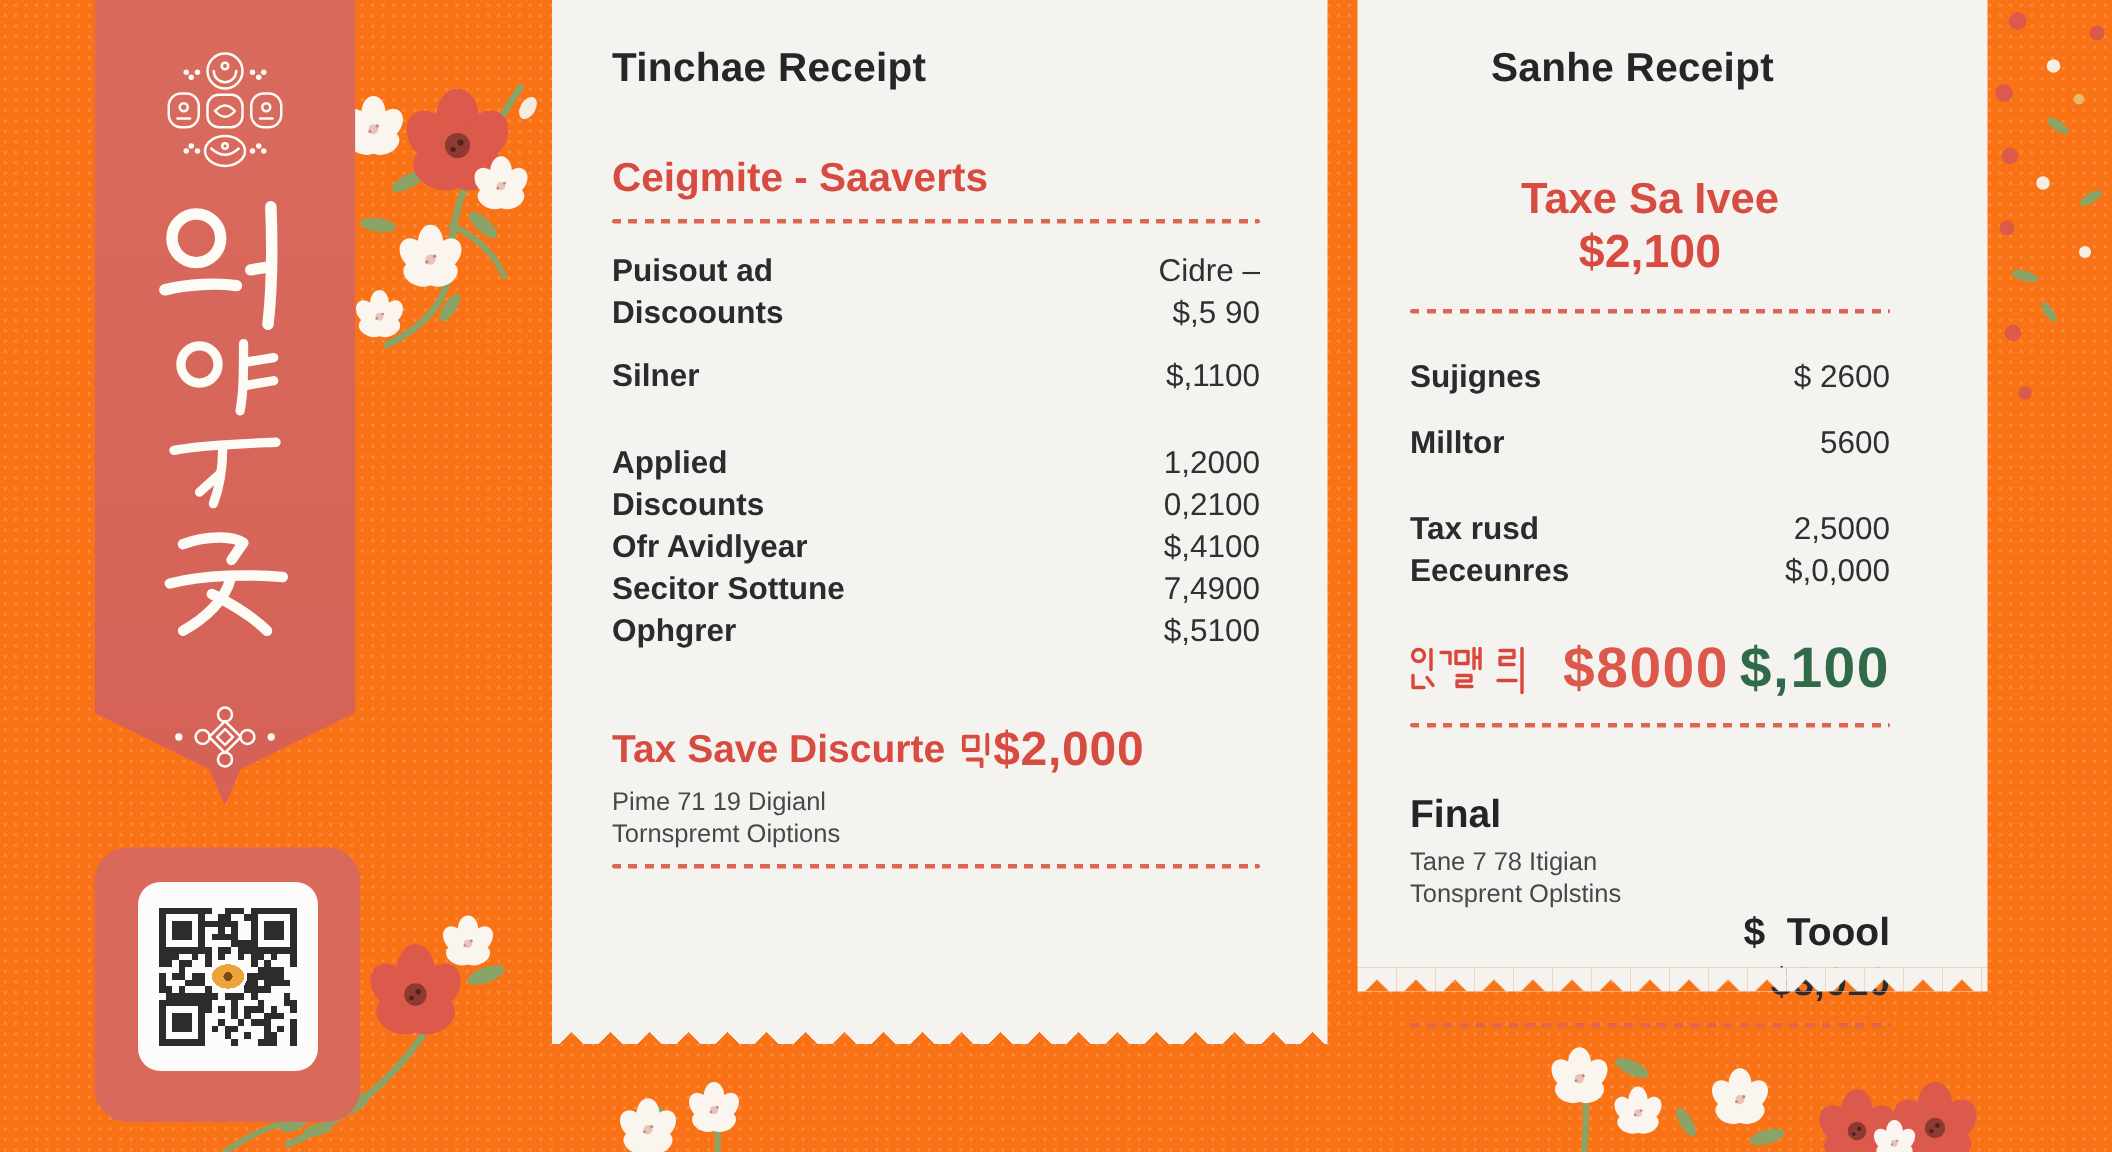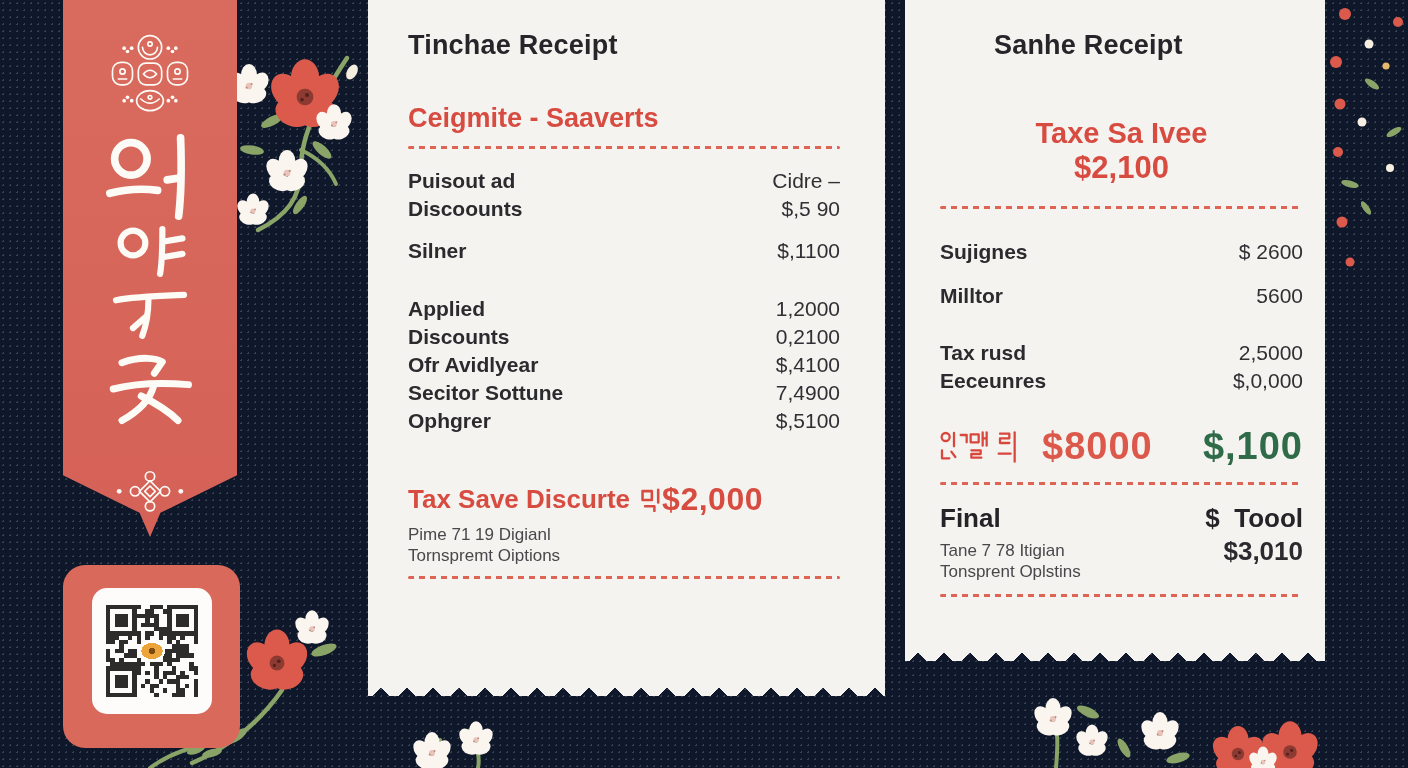--- a/index.html
+++ b/index.html
@@ -1,32 +1,32 @@
 <!DOCTYPE html>
 <html><head>
 <meta charset="utf-8">
 <style>
   html,body{margin:0;padding:0;}
-  .canvas{position:relative;width:1408px;height:768px;background:#0f172a;overflow:hidden;
+  .canvas{position:relative;width:1408px;height:768px;background:#f97316;overflow:hidden;
           font-family:"Liberation Sans","DejaVu Sans",sans-serif;color:#27262a;}
   
   .canvas::before{content:"";position:absolute;inset:0;z-index:0;
     background-image:radial-gradient(rgba(255,255,255,.18) 1px,transparent 1px);
     background-size:7px 7px;pointer-events:none;}
 
   .flowers{position:absolute;inset:0;z-index:1;pointer-events:none;}
 
   
   .receipt{position:absolute;top:0;background:#f4f3ef;z-index:2;box-sizing:border-box;}
   .receipt::after{content:"";position:absolute;top:100%;left:0;right:0;height:16px;
     background-image:linear-gradient(135deg,#f4f3ef 50%,transparent 50%),
                      linear-gradient(-135deg,#f4f3ef 50%,transparent 50%);
     background-size:26px 16px;background-repeat:repeat-x;}
   .receipt-left{left:368px;width:517px;height:680px;padding:30px 45px 0 40px;}
-  .receipt-right{left:905px;width:420px;height:645px;padding:30px 22px 0 35px;}
+  .receipt-right{left:905px;width:420px;height:645px;padding:30px 65px 0 35px;}
 
   .r-title{font-size:27px;font-weight:700;letter-spacing:.2px;color:#26262a;}
   .r-title.centered{margin-left:54px;}
   .r-heading{margin-top:42px;font-size:27px;font-weight:700;color:#d84b40;}
   .dash{margin-top:12px;height:3px;border-radius:2px;
     background:repeating-linear-gradient(90deg,#de6454 0 6px,transparent 6px 11px);}
   .rows{margin-top:18px;}
   .row{display:flex;justify-content:space-between;align-items:baseline;
        font-size:21px;line-height:28px;}
   .row .lbl{font-weight:600;color:#2b2a2e;}
@@ -40,21 +40,21 @@
   .notes{margin-top:6px;font-size:17px;line-height:21px;color:#48484c;}
 
   .tax-row{margin-top:56px;display:flex;justify-content:space-between;align-items:center;flex-direction:column;}
   .tax-label{font-size:29px;font-weight:700;color:#d84b40;}
   .tax-value{font-size:31px;font-weight:700;color:#d84b40;}
   .dash2{margin-top:20px;}
   .hl-row{margin-top:30px;display:flex;justify-content:space-between;align-items:center;}
   .hl-left{display:flex;align-items:center;gap:22px;}
   .hl-amount{font-size:38px;font-weight:700;color:#db584a;letter-spacing:1px;}
   .hl-value{font-size:38px;font-weight:700;color:#2f6b49;letter-spacing:1px;}
-  .final-block{margin-top:18px;display:flex;justify-content:space-between;}
+  .final-block{margin-top:42px;display:flex;justify-content:flex-end;flex-direction:column;}
   .final-label{font-size:26px;font-weight:700;color:#242428;}
   .final-col-right{text-align:right;}
   .final-toool{font-size:26px;font-weight:700;color:#242428;white-space:pre;}
   .final-value{font-size:26px;font-weight:700;color:#2b2a2e;margin-top:2px;}
   .dash3{margin-top:14px;}
 
   
   .ribbon{position:absolute;left:63px;top:0;width:174px;height:537px;z-index:3;
     background:linear-gradient(180deg,#d96b5e 0%,#d56157 100%);
     clip-path:polygon(0 0,100% 0,100% 88.5%,56% 95.5%,50% 100%,44% 95.5%,0 88.5%);}

